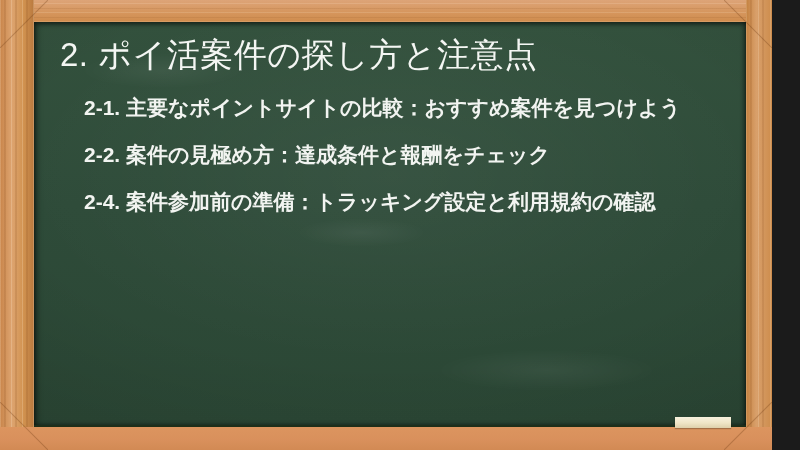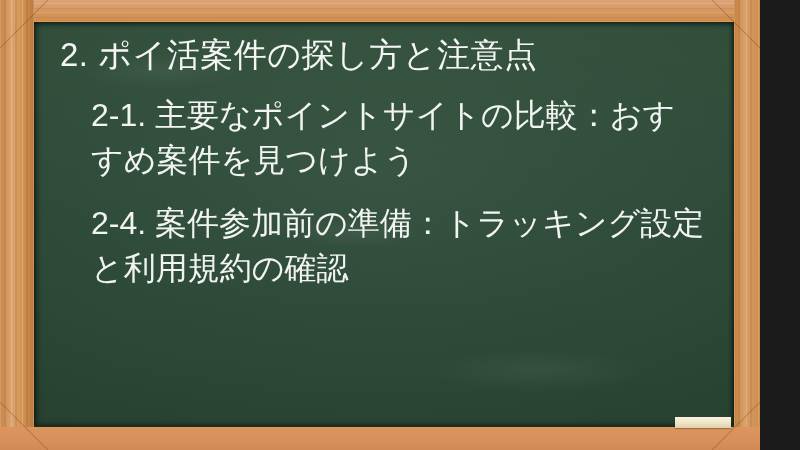--- a/index.html
+++ b/index.html
@@ -18,20 +18,21 @@
     
     background:
       linear-gradient(90deg,
         rgba(255,255,255,0.10) 0px,
         rgba(255,255,255,0.00) 6px,
         rgba(0,0,0,0.05) 14px,
         rgba(255,255,255,0.08) 22px,
         rgba(0,0,0,0.06) 30px,
         rgba(255,255,255,0.00) 40px),
       linear-gradient(180deg, #d99a63 0%, #d2914f 48%, #cf8d51 100%);
+    padding-left: 12px;
   }
 
   
   .frame-grain {
     position: absolute;
     inset: 0;
     pointer-events: none;
     background-image:
       repeating-linear-gradient(90deg,
         rgba(255,255,255,0.055) 0px,
@@ -176,24 +177,24 @@
   }
 
   .items {
     list-style: none;
     margin: 0;
     padding: 0 0 0 24px;
   }
 
   .item {
     color: #f2f4f1;
-    font-size: 32px;
+    font-size: 21px;
     line-height: 1.42;
-    font-weight: 400;
-    margin: 0 0 17px 7px;
+    font-weight: 700;
+    margin: 0 0 17px 0;
     max-width: 655px;
   }
 
   
   .chalk {
     position: absolute;
     left: 675px;
     top: 417px;
     width: 56px;
     height: 11px;
@@ -230,20 +231,21 @@
 
   <div class="board">
     <div class="board-dust"></div>
 
     <div class="board-inner">
 
       <h1 class="title">2. ポイ活案件の探し方と注意点</h1>
 
       <ul class="items">
         <li class="item">2-1. 主要なポイントサイトの比較：おすすめ案件を見つけよう</li>
+        <li class="item">2-2. 案件の見極め方：達成条件と報酬をチェック</li>
         <li class="item">2-4. 案件参加前の準備：トラッキング設定と利用規約の確認</li>
       </ul>
 
     </div>
   </div>
 
   <div class="ledge-shadow"></div>
 
   <div class="chalk"></div>
 

